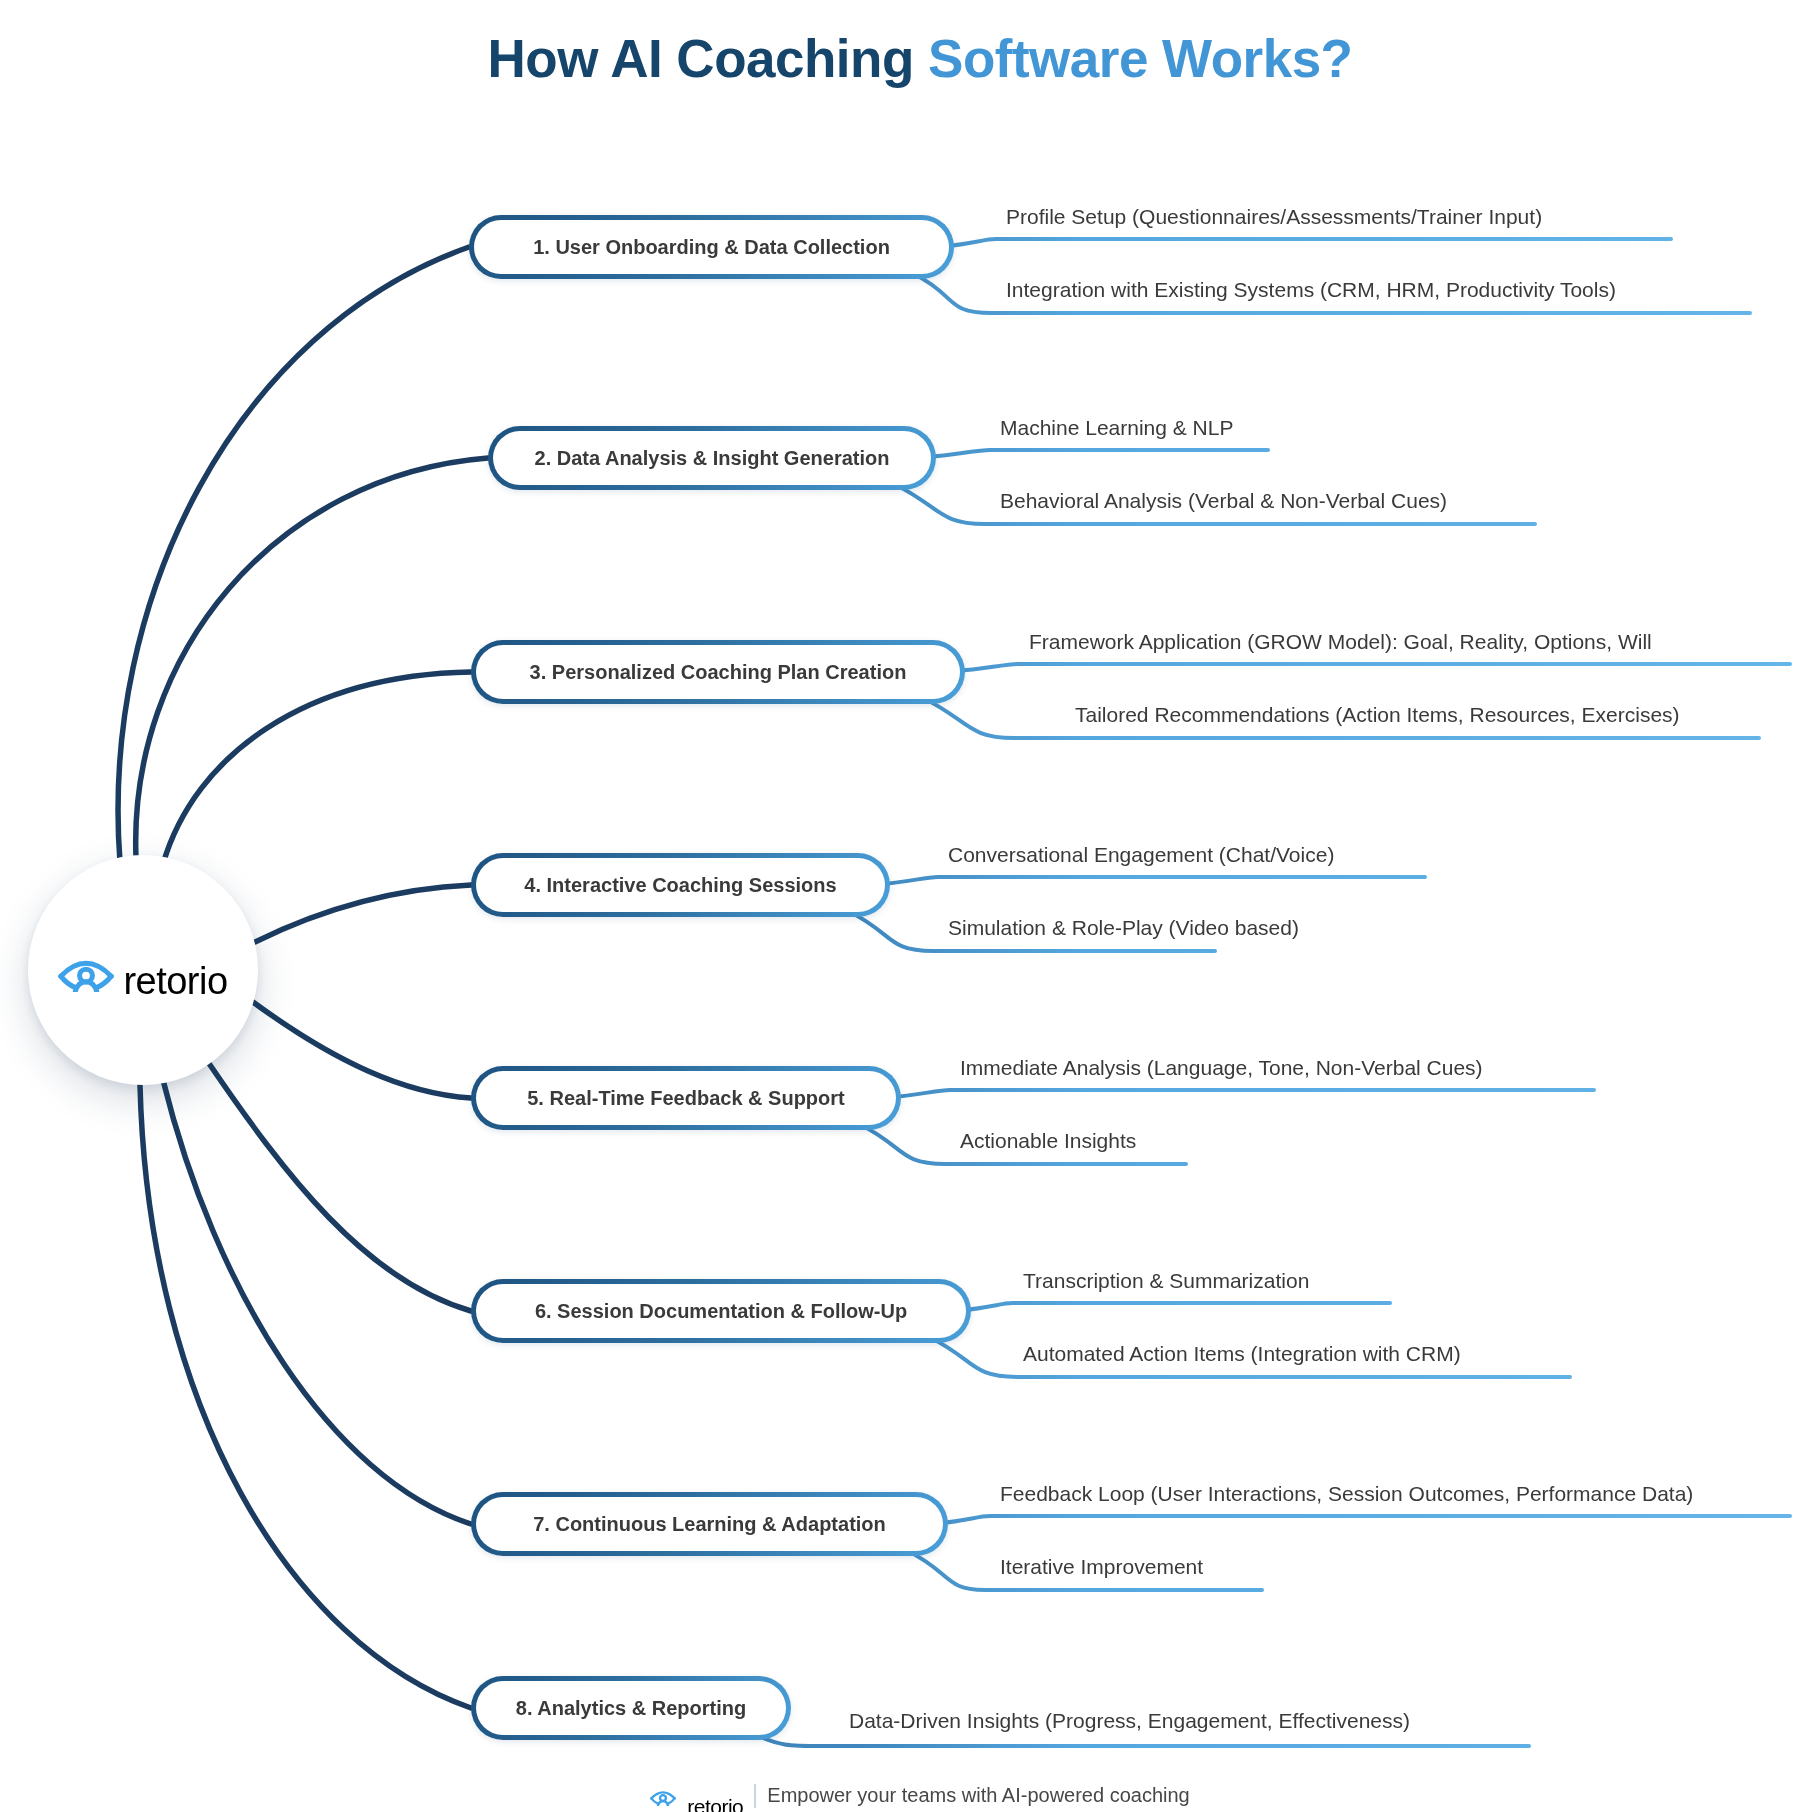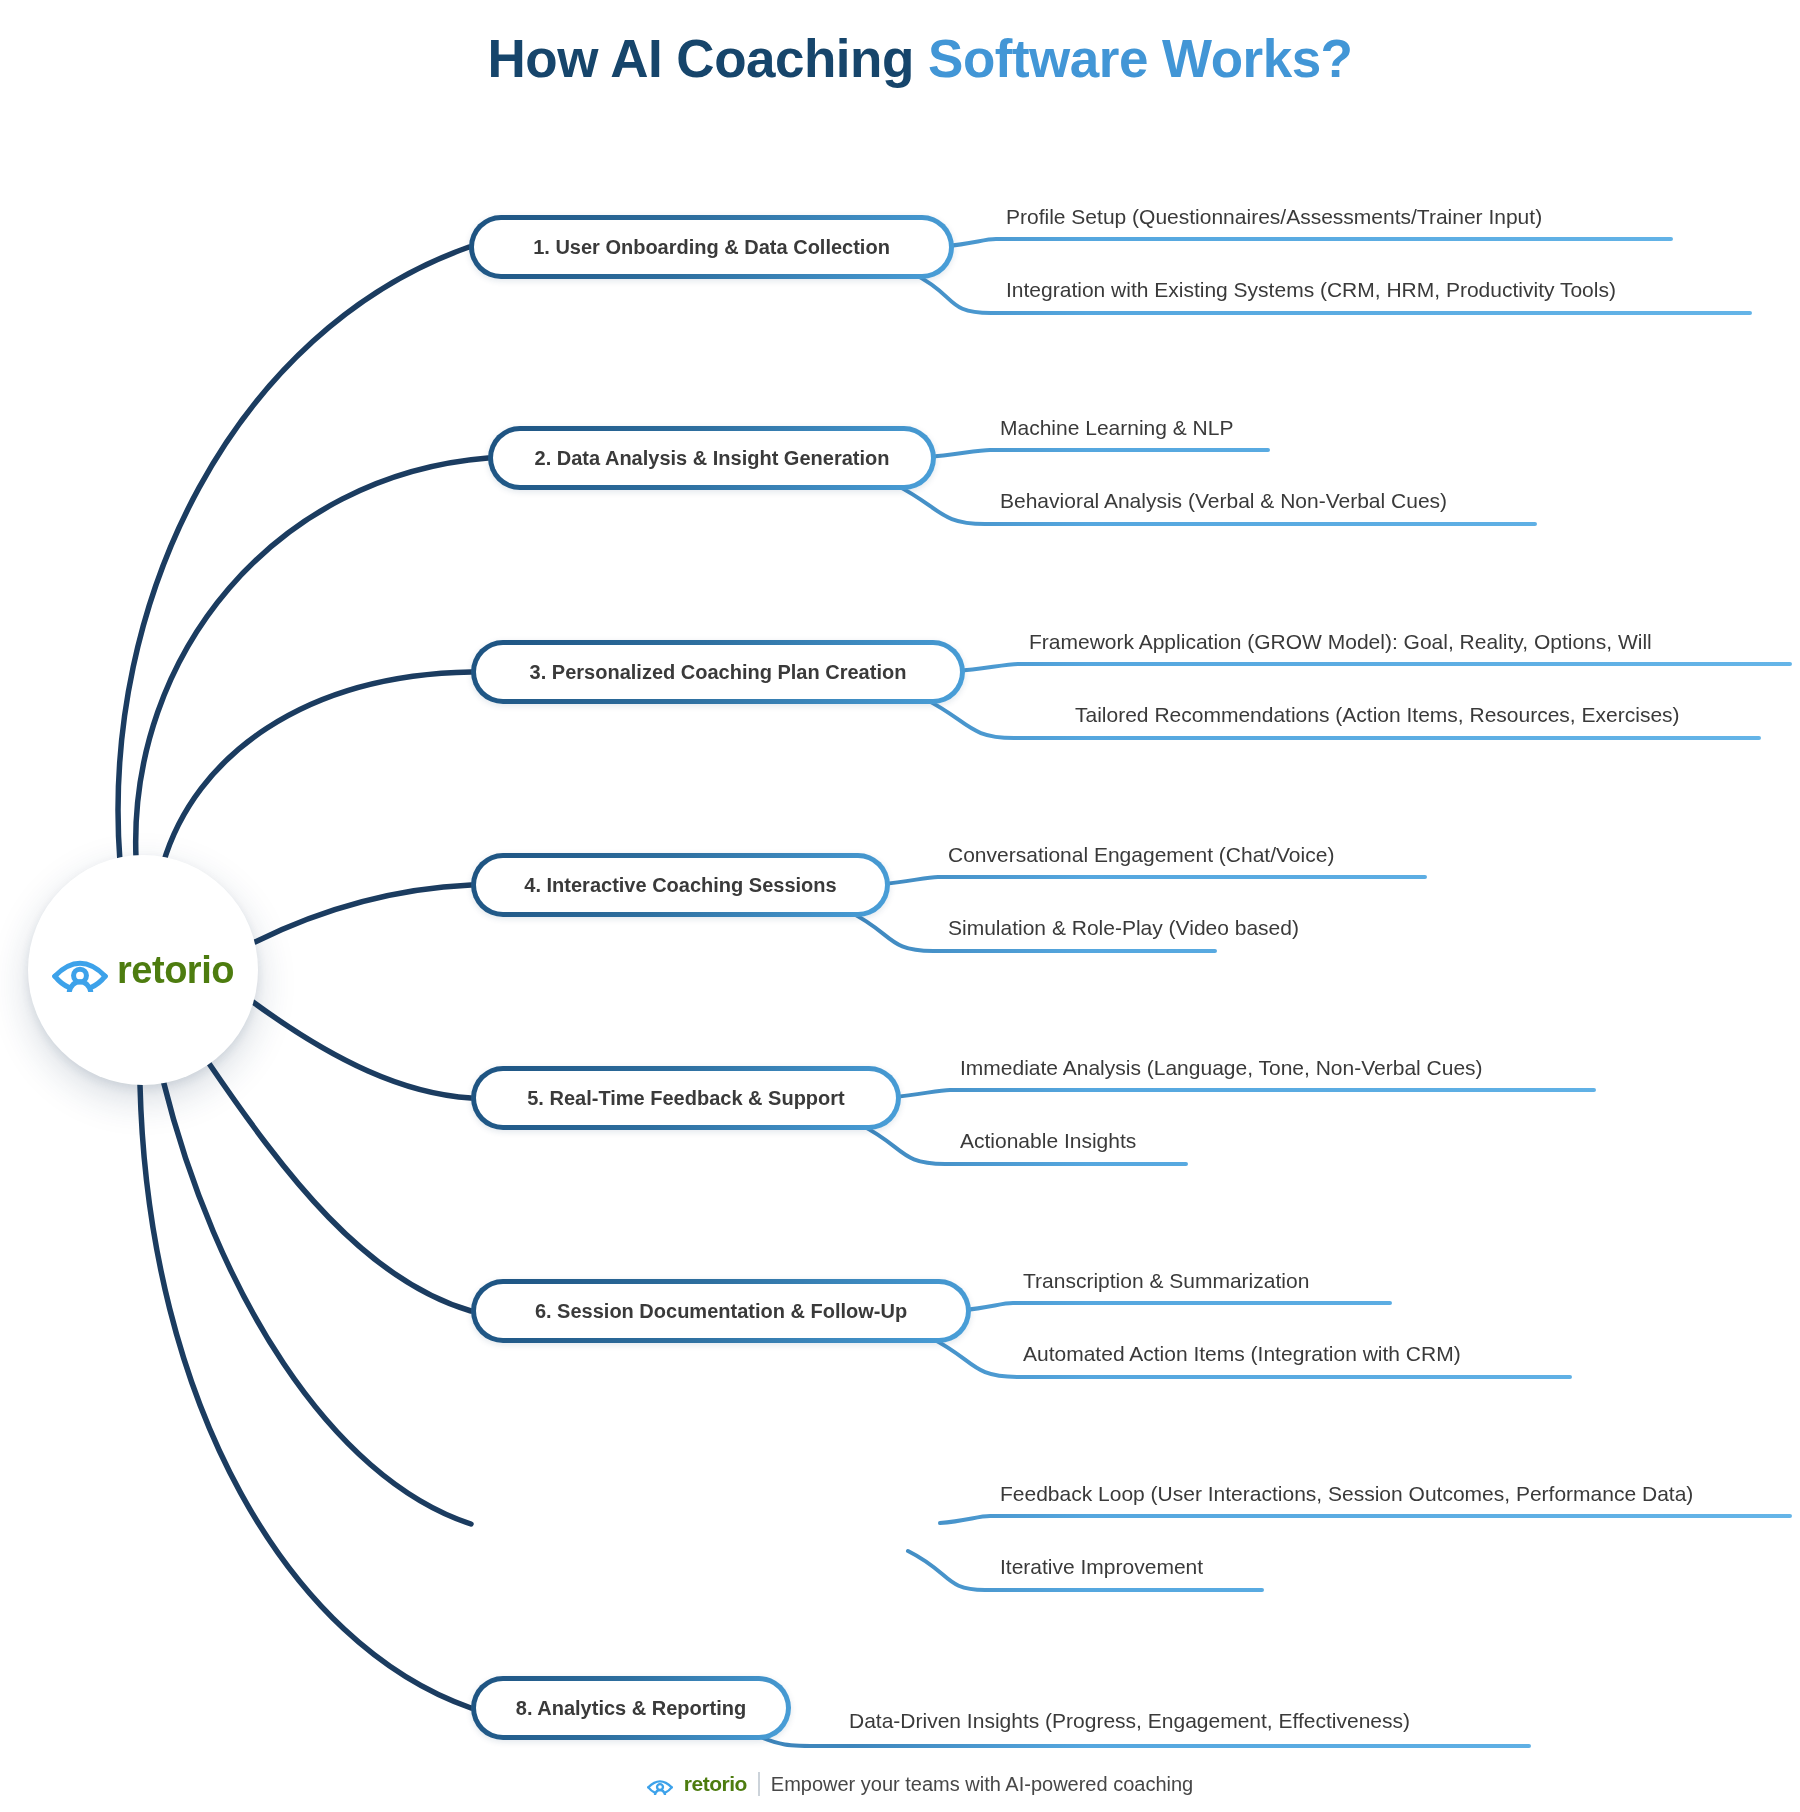--- a/index.html
+++ b/index.html
@@ -12,21 +12,21 @@
   .pill{position:absolute;border-radius:34px;padding:5px;box-sizing:border-box;height:64px;
         background:linear-gradient(115deg,#1d5280 0%,#2e6f9f 45%,#4aa0da 100%);
         box-shadow:0 2px 6px rgba(20,60,100,0.12);z-index:4;}
   .pill-inner{background:#ffffff;border-radius:29px;width:100%;height:100%;
         display:flex;align-items:center;justify-content:center;
         font-size:20px;font-weight:bold;color:#3a3a3a;white-space:nowrap;}
   .child-label{position:absolute;font-size:21px;color:#3a3a3a;white-space:nowrap;line-height:30px;z-index:3;}
   .center-node{position:absolute;left:28px;top:855px;width:230px;height:230px;border-radius:50%;
         background:#ffffff;box-shadow:0 14px 38px rgba(25,55,90,0.18),0 4px 10px rgba(25,55,90,0.10);
         display:flex;align-items:center;justify-content:center;gap:9px;z-index:5;}
-  .brand-text{font-size:38px;font-weight:bold;color:#4d7c0f;letter-spacing:-0.5px;}
+  .brand-text{font-size:38px;font-weight:normal;color:#000000;letter-spacing:-0.5px;margin-top:23px;}
   .eye-icon{display:block;}
   .footer{position:absolute;left:0;top:1772px;width:100%;display:flex;align-items:center;justify-content:center;gap:11px;z-index:3;}
   .footer .brand-text{font-size:21px;}
   .footer-divider{width:2px;height:24px;background:#ccd3da;}
   .footer-tagline{font-size:20px;color:#474747;}
 </style>
 </head>
 <body>
 
 <div id="canvas">
@@ -99,20 +99,23 @@
   </div>
   <div class="pill" style="left:471px;top:853px;width:419px;">
     <div class="pill-inner">4. Interactive Coaching Sessions</div>
   </div>
   <div class="pill" style="left:471px;top:1066px;width:430px;">
     <div class="pill-inner">5. Real-Time Feedback &amp; Support</div>
   </div>
   <div class="pill" style="left:471px;top:1279px;width:500px;">
     <div class="pill-inner">6. Session Documentation &amp; Follow-Up</div>
   </div>
+  <div class="pill" style="left:471px;top:1492px;width:477px;">
+    <div class="pill-inner">7. Continuous Learning &amp; Adaptation</div>
+  </div>
   <div class="pill" style="left:471px;top:1676px;width:320px;">
     <div class="pill-inner">8. Analytics &amp; Reporting</div>
   </div>
 
   <div class="child-label" style="left:1006px;top:202px;">Profile Setup (Questionnaires/Assessments/Trainer Input)</div>
   <div class="child-label" style="left:1006px;top:275px;">Integration with Existing Systems (CRM, HRM, Productivity Tools)</div>
   <div class="child-label" style="left:1000px;top:413px;">Machine Learning &amp; NLP</div>
   <div class="child-label" style="left:1029px;top:627px;">Framework Application (GROW Model): Goal, Reality, Options, Will</div>
   <div class="child-label" style="left:1000px;top:486px;">Behavioral Analysis (Verbal &amp; Non-Verbal Cues)</div>
   <div class="child-label" style="left:1075px;top:700px;">Tailored Recommendations (Action Items, Resources, Exercises)</div>

